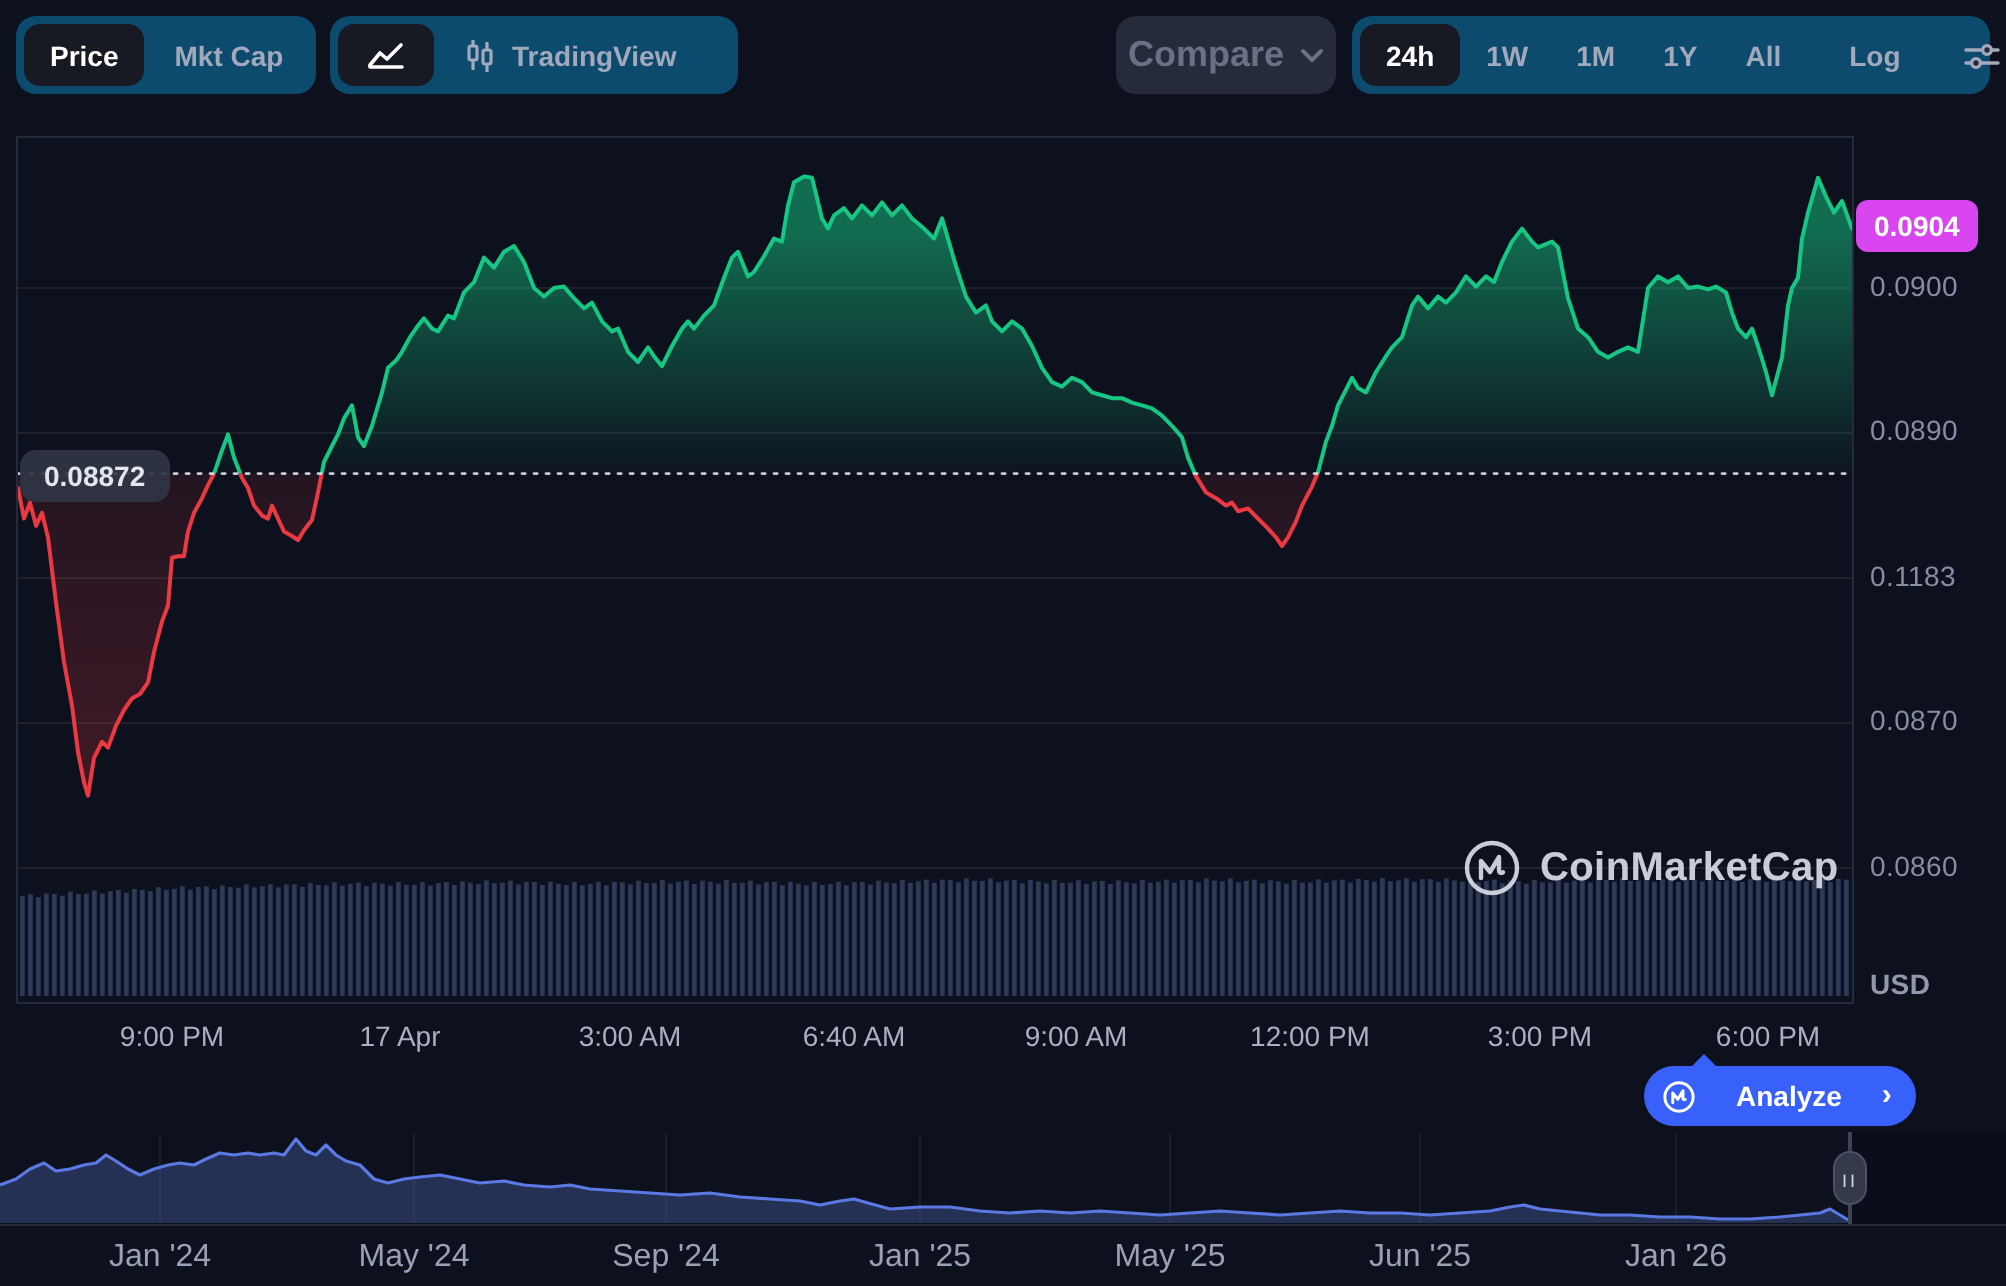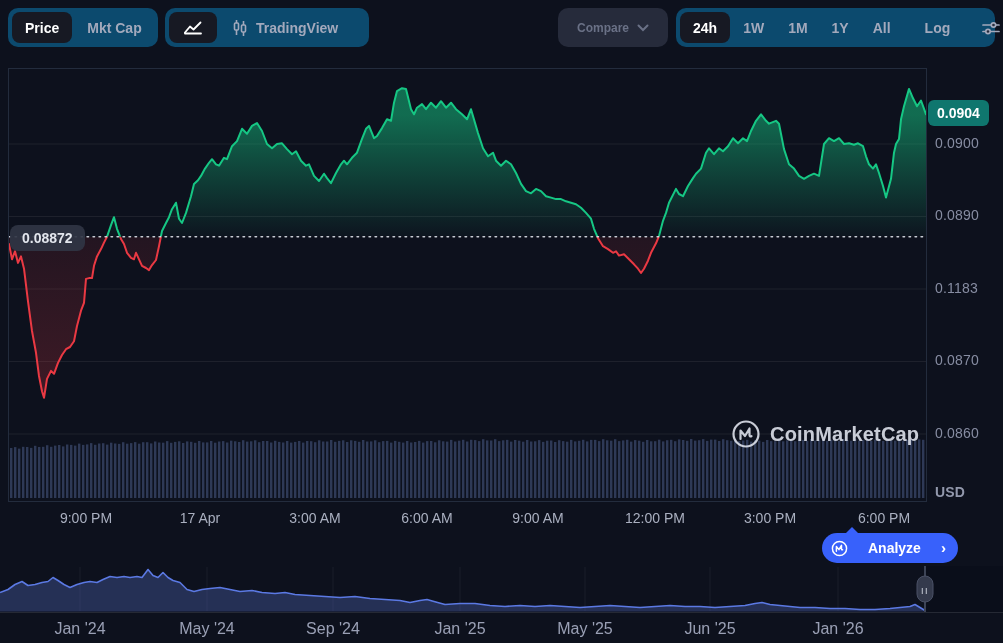--- a/index.html
+++ b/index.html
@@ -7,26 +7,26 @@
        font-family:"Liberation Sans",sans-serif;-webkit-font-smoothing:antialiased;}
   .grp{position:absolute;top:8px;height:39px;background:#0c4a6e;border-radius:10px;
        display:flex;align-items:center;padding:0 4px;box-sizing:border-box;gap:2px;}
   .pill{height:31px;display:flex;align-items:center;justify-content:center;border-radius:8px;
         padding:0 13px;font-size:14px;font-weight:700;color:#a3a9bc;cursor:pointer;white-space:nowrap;}
   .pill.active{background:#171923;color:#ffffff;}
   .lbl{font-size:14px;font-weight:700;color:#a3a9bc;padding:0 11px;cursor:pointer;white-space:nowrap;}
   .sep{width:1px;height:18px;background:#3b4154;margin:0 4px;}
   .compare{position:absolute;left:558px;top:8px;width:110px;height:39px;background:#262b3b;
            border-radius:10px;display:flex;align-items:center;justify-content:center;gap:8px;
-           color:#6a7186;font-size:12px;font-weight:700;cursor:pointer;}
+           color:#6a7186;font-size:18px;font-weight:700;cursor:pointer;}
   .chart-frame{position:absolute;left:8px;top:68px;width:917px;height:432px;
                border:1px solid #232c3d;box-sizing:content-box;}
   .ylab{position:absolute;left:935px;transform:translateY(-50%);font-size:14px;
         color:#878da2;font-weight:500;letter-spacing:.2px;}
-  .badge{position:absolute;left:928px;top:100px;height:26px;padding:0 9px;background:#0f766e;
+  .badge{position:absolute;left:928px;top:100px;height:26px;padding:0 9px;background:#d946ef;
          border-radius:6px;color:#fff;font-size:14px;font-weight:700;display:flex;align-items:center;}
   .base-pill{position:absolute;left:10px;top:225px;height:26px;padding:0 12px;border-radius:8px;
              background:rgba(48,53,68,.92);color:#e3e6ed;font-size:14px;font-weight:600;
              display:flex;align-items:center;}
   .xlab{position:absolute;top:510px;transform:translateX(-50%);font-size:14px;color:#aab0c0;font-weight:500;}
   .wm{position:absolute;left:731px;top:419px;display:flex;align-items:center;gap:9px;
       color:rgba(226,230,240,.88);font-size:20px;font-weight:700;letter-spacing:.2px;}
   .analyze{position:absolute;left:822px;top:533px;height:30px;border-radius:15px;background:#3861fb;
            display:flex;align-items:center;gap:20px;padding:0 12px 0 9px;color:#fff;
            font-size:14px;font-weight:700;cursor:pointer;}
@@ -368,21 +368,21 @@
   <div class="ylab" style="top:360px;">0.0870</div>
   <div class="ylab" style="top:433px;">0.0860</div>
   <div class="ylab" style="top:492px;font-weight:700;color:#9298ac;">USD</div>
 
   <div class="badge">0.0904</div>
   <div class="base-pill">0.08872</div>
 
   <div class="xlab" style="left:86px;">9:00 PM</div>
   <div class="xlab" style="left:200px;">17 Apr</div>
   <div class="xlab" style="left:315px;">3:00 AM</div>
-  <div class="xlab" style="left:427px;">6:00 AM</div>
+  <div class="xlab" style="left:427px;">6:40 AM</div>
   <div class="xlab" style="left:538px;">9:00 AM</div>
   <div class="xlab" style="left:655px;">12:00 PM</div>
   <div class="xlab" style="left:770px;">3:00 PM</div>
   <div class="xlab" style="left:884px;">6:00 PM</div>
 
   <div class="wm">
     <span>
       <svg width="30" height="30" viewBox="0 0 30 30" fill="none" stroke="rgba(226,230,240,.88)" stroke-width="2.2" stroke-linecap="round" stroke-linejoin="round">
         <circle cx="15" cy="15" r="12.5"></circle>
         <path d="M9.5 20 V11.5 L14 17 L18.5 9.5 V16 q0 2 2 1.2"></path>

